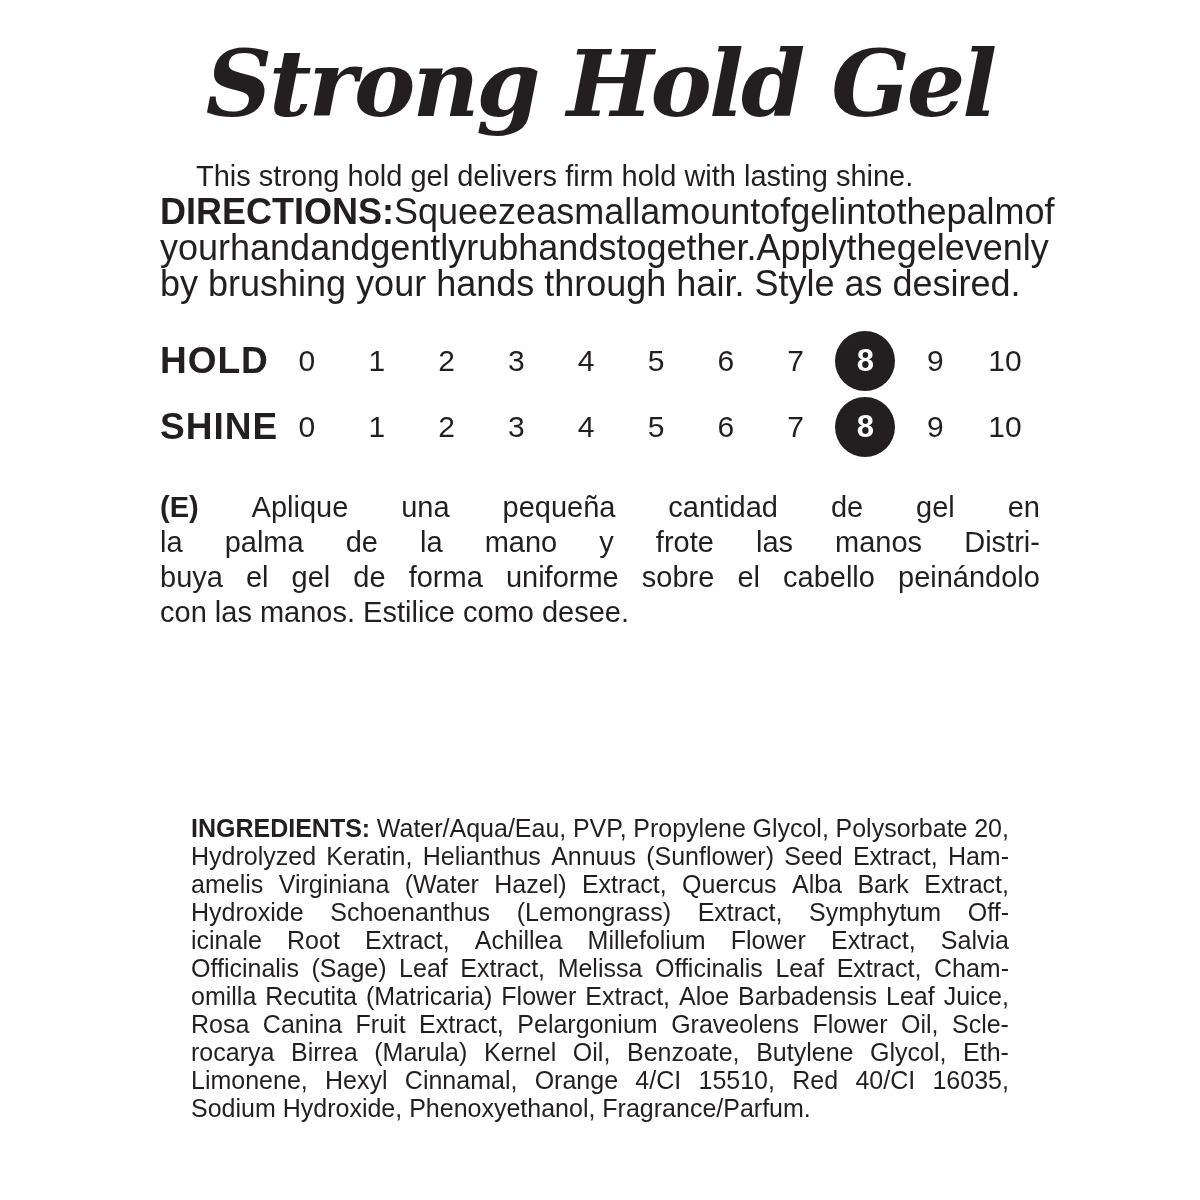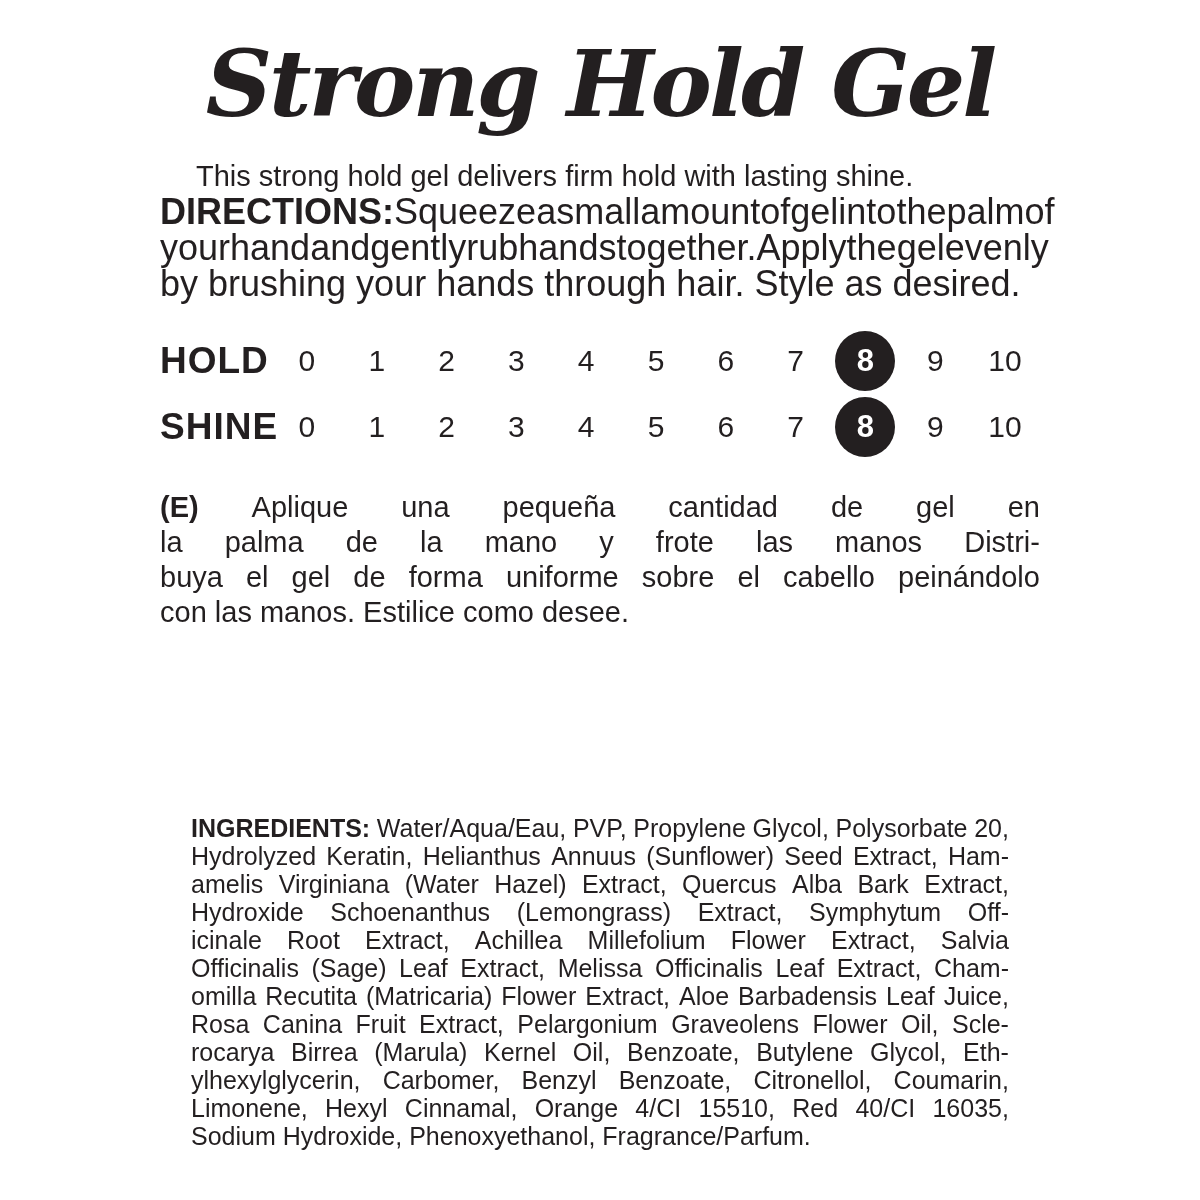--- a/index.html
+++ b/index.html
@@ -344,28 +344,20 @@
         <span>Birrea</span>
         <span>(Marula)</span>
         <span>Kernel</span>
         <span>Oil,</span>
         <span>Benzoate,</span>
         <span>Butylene</span>
         <span>Glycol,</span>
         <span>Eth-</span>
       </div>
       <div class="tline just">
-        <span>ylhexylglycerin,</span>
-        <span>Carbomer,</span>
-        <span>Benzyl</span>
-        <span>Benzoate,</span>
-        <span>Citronellol,</span>
-        <span>Coumarin,</span>
-      </div>
-      <div class="tline just">
         <span>Limonene,</span>
         <span>Hexyl</span>
         <span>Cinnamal,</span>
         <span>Orange</span>
         <span>4/CI</span>
         <span>15510,</span>
         <span>Red</span>
         <span>40/CI</span>
         <span>16035,</span>
       </div>

